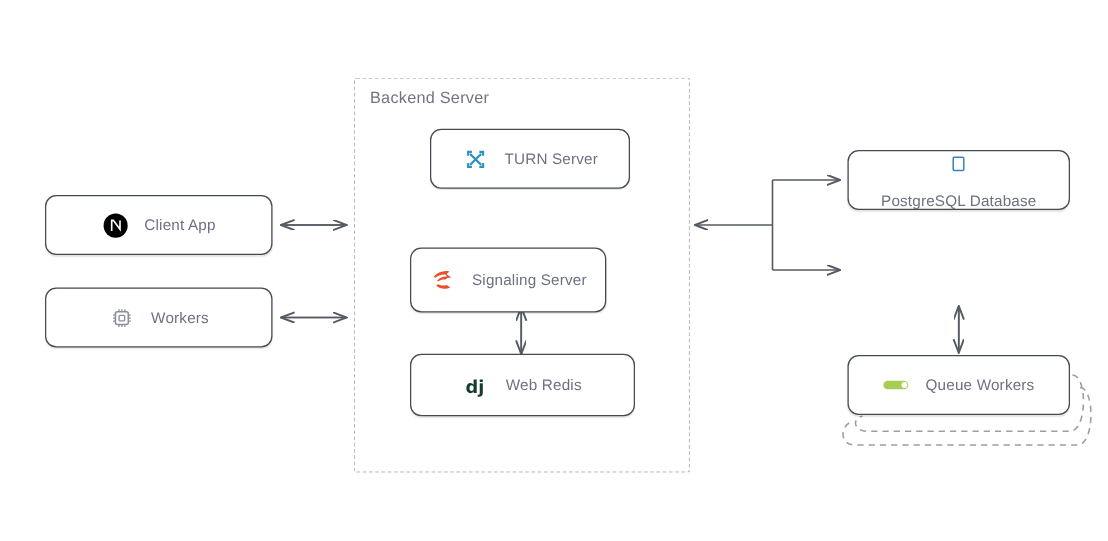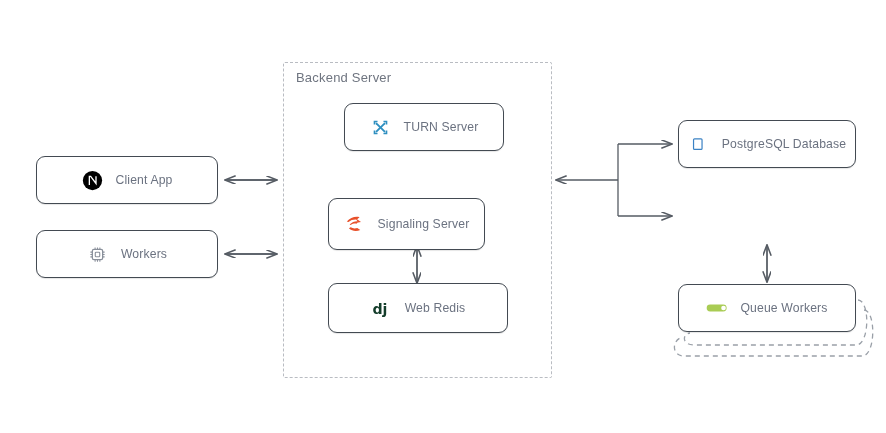--- a/index.html
+++ b/index.html
@@ -137,21 +137,21 @@
 
   <div class="node" style="left:328px;top:283px;width:180px;height:50px;">
     <span class="ico">
       <svg viewBox="0 0 24 24" width="23" height="23">
         <text x="1.5" y="18" font-family="DejaVu Sans, sans-serif" font-size="15.5" font-weight="bold" fill="#143d2b">dj</text>
       </svg>
     </span>
     <span class="label">Web Redis</span>
   </div>
 
-  <div class="node" style="left:678px;top:120px;width:178px;height:48px;">
+  <div class="node" style="left:678px;top:120px;width:178px;height:48px;flex-direction:column;">
     <span class="ico">
       <svg viewBox="0 0 24 24" width="17" height="17">
         <rect x="5" y="4" width="12" height="15" rx="1.4" fill="none" stroke="#3b82c4" stroke-width="1.7"></rect>
       </svg>
     </span>
     <span class="label">PostgreSQL Database</span>
   </div>
 
 
   <div class="node" style="left:678px;top:284px;width:178px;height:48px;">

